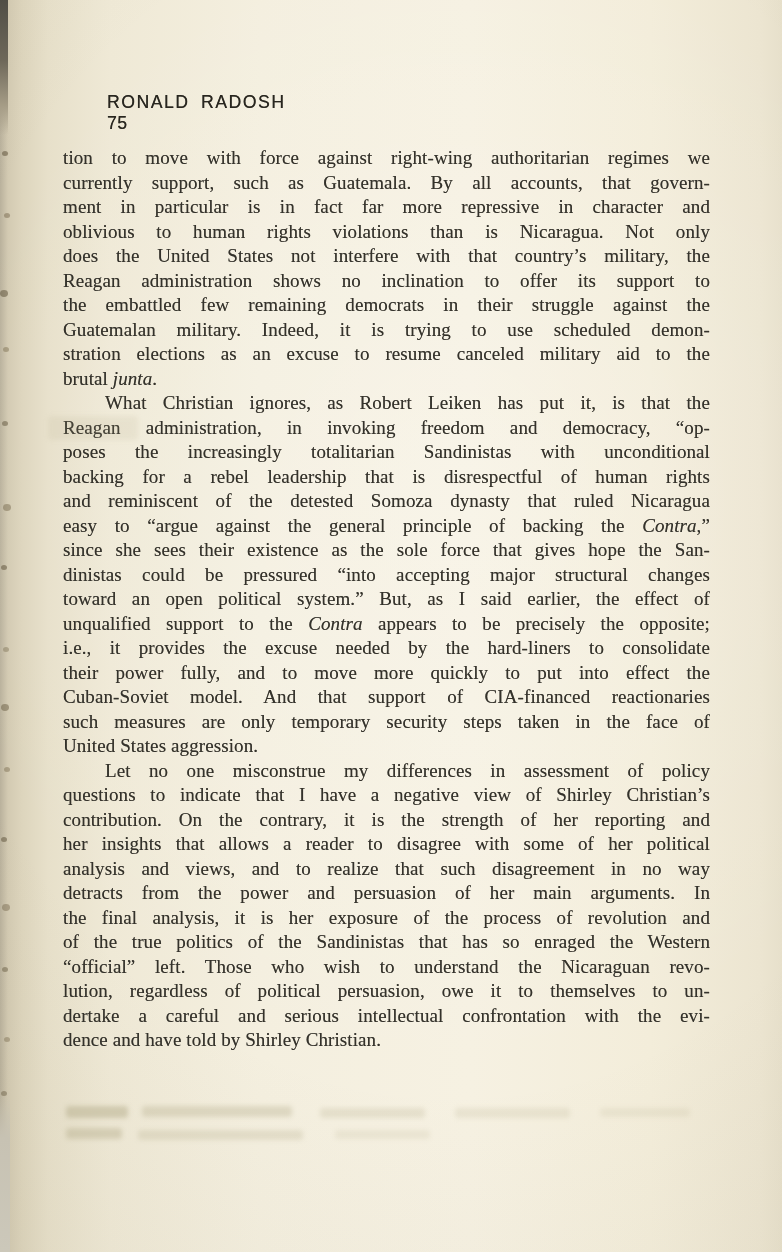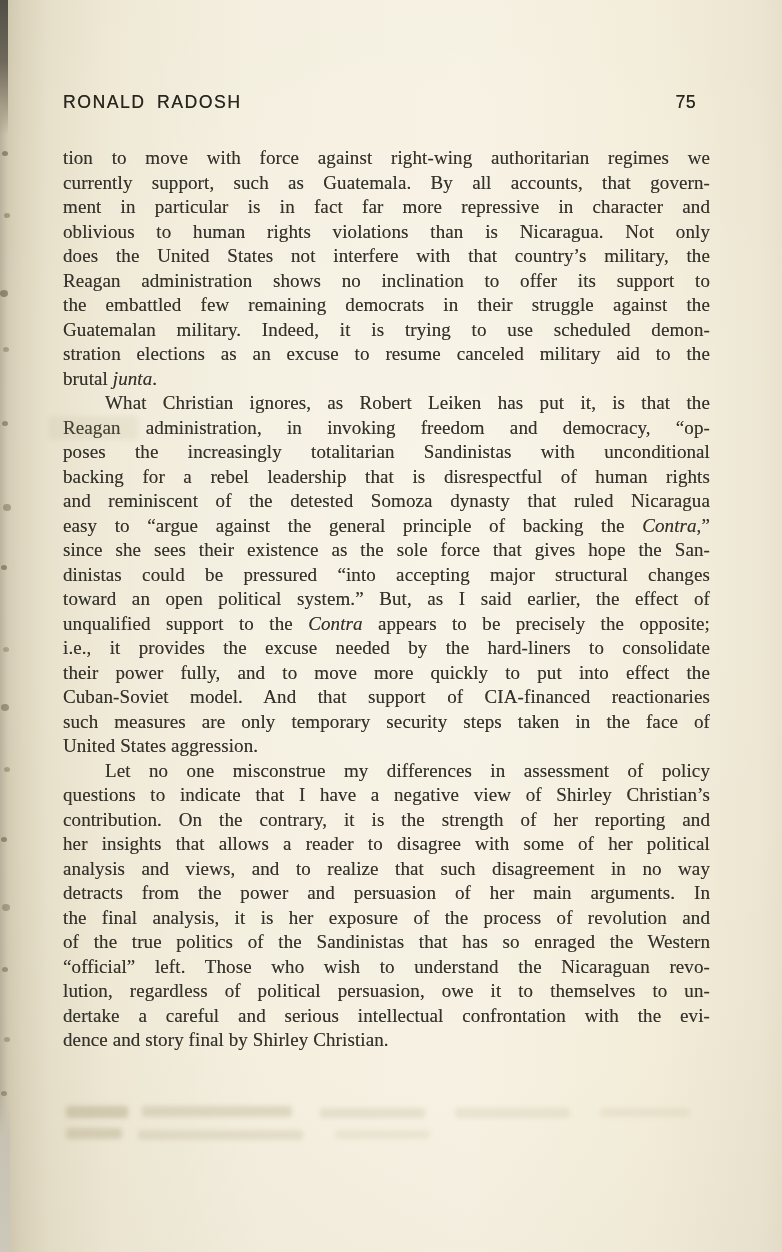--- a/index.html
+++ b/index.html
@@ -34,21 +34,21 @@
       5px 768px 0 1px rgba(110,96,66,.4),
       2px 838px 0 1px rgba(90,78,54,.5),
       4px 906px 0 2px rgba(104,90,62,.4),
       3px 968px 0 1px rgba(96,84,58,.45),
       5px 1038px 0 1px rgba(114,100,70,.4),
       2px 1092px 0 1px rgba(96,84,58,.42);}
   .running-header{
     position:absolute;left:63px;top:92px;width:647px;
     display:flex;justify-content:space-between;align-items:baseline;
     font-family:"Liberation Sans", sans-serif;font-size:17.5px;
-    color:#28261f;text-shadow:.3px 0 0 rgba(40,38,31,.8);}
+    color:#28261f;text-shadow:.3px 0 0 rgba(40,38,31,.8);flex-direction:column;}
   .running-header .author{letter-spacing:1.6px;word-spacing:5px;}
   .running-header .pagenum{padding-right:14px;letter-spacing:.5px;margin-left:44px;}
   .body-text{position:absolute;left:63px;top:146px;width:647px;color:#34322b;
     text-shadow:0 0 .5px rgba(52,50,43,.55);}
   .line{height:24.5px;line-height:24.5px;font-size:19px;letter-spacing:.1px;
     text-align:justify;text-align-last:justify;white-space:normal;overflow:visible;}
   .line.end{text-align-last:left;}
   .line.indent{text-indent:42px;}
   .line i{font-style:italic;margin-top:28px;}
   .bleed{position:absolute;background:#b3ab89;filter:blur(2.5px);border-radius:3px;
@@ -98,21 +98,21 @@
       <div class="line"><span>questions to indicate that I have a negative view of Shirley Christian’s</span></div>
       <div class="line"><span>contribution. On the contrary, it is the strength of her reporting and</span></div>
       <div class="line"><span>her insights that allows a reader to disagree with some of her political</span></div>
       <div class="line"><span>analysis and views, and to realize that such disagreement in no way</span></div>
       <div class="line"><span>detracts from the power and persuasion of her main arguments. In</span></div>
       <div class="line"><span>the final analysis, it is her exposure of the process of revolution and</span></div>
       <div class="line"><span>of the true politics of the Sandinistas that has so enraged the Western</span></div>
       <div class="line"><span>“official” left. Those who wish to understand the Nicaraguan revo-</span></div>
       <div class="line"><span>lution, regardless of political persuasion, owe it to themselves to un-</span></div>
       <div class="line"><span>dertake a careful and serious intellectual confrontation with the evi-</span></div>
-      <div class="line end"><span>dence and story final by Shirley Christian.</span></div>
+      <div class="line end"><span>dence and have told by Shirley Christian.</span></div>
     </div>
 
   <div class="bleed" style="left:48px;top:416px;width:90px;height:24px;opacity:.14;"></div>
   <div class="bleed" style="left:66px;top:1106px;width:62px;height:12px;opacity:.5;"></div>
   <div class="bleed" style="left:142px;top:1106px;width:150px;height:11px;opacity:.34;"></div>
   <div class="bleed" style="left:320px;top:1108px;width:105px;height:10px;opacity:.24;"></div>
   <div class="bleed" style="left:455px;top:1108px;width:115px;height:10px;opacity:.2;"></div>
   <div class="bleed" style="left:600px;top:1108px;width:90px;height:9px;opacity:.16;"></div>
   <div class="bleed" style="left:66px;top:1128px;width:56px;height:11px;opacity:.42;"></div>
   <div class="bleed" style="left:138px;top:1130px;width:165px;height:10px;opacity:.26;"></div>

